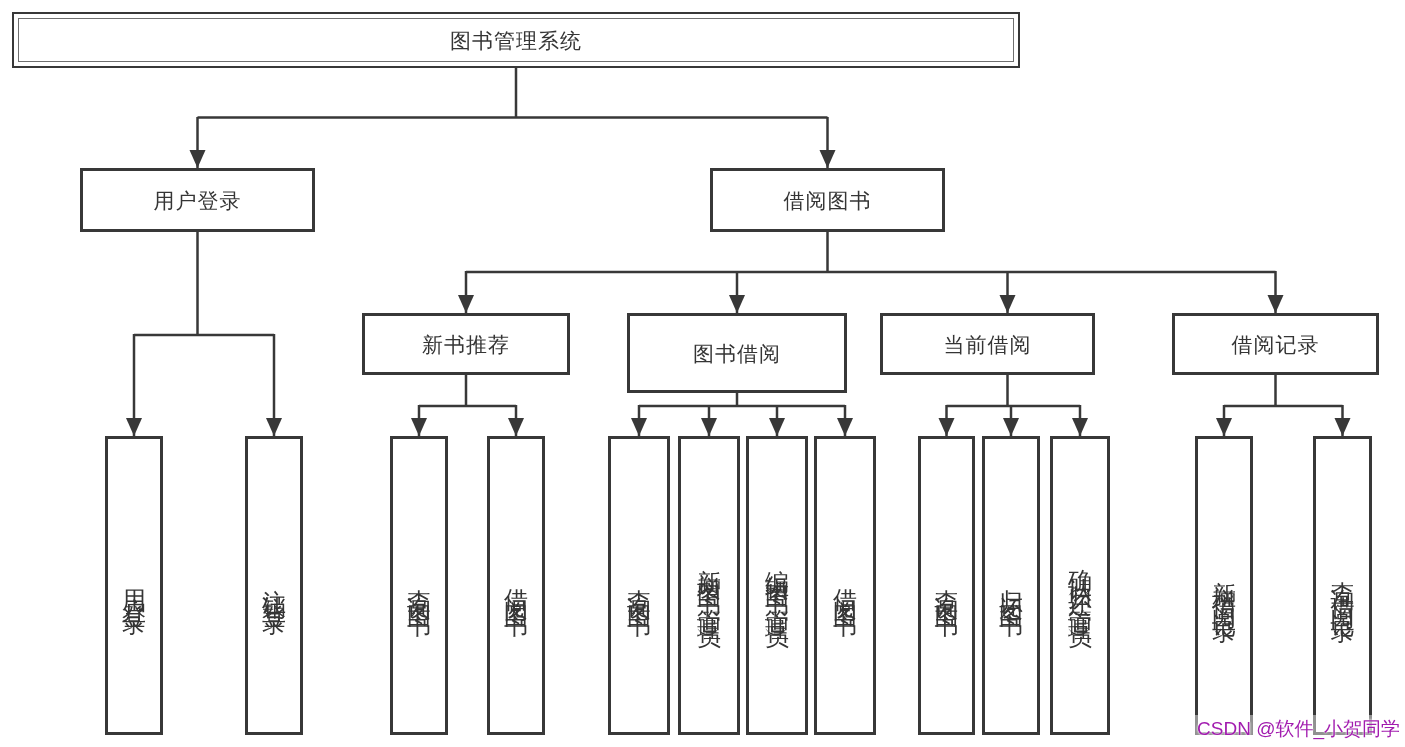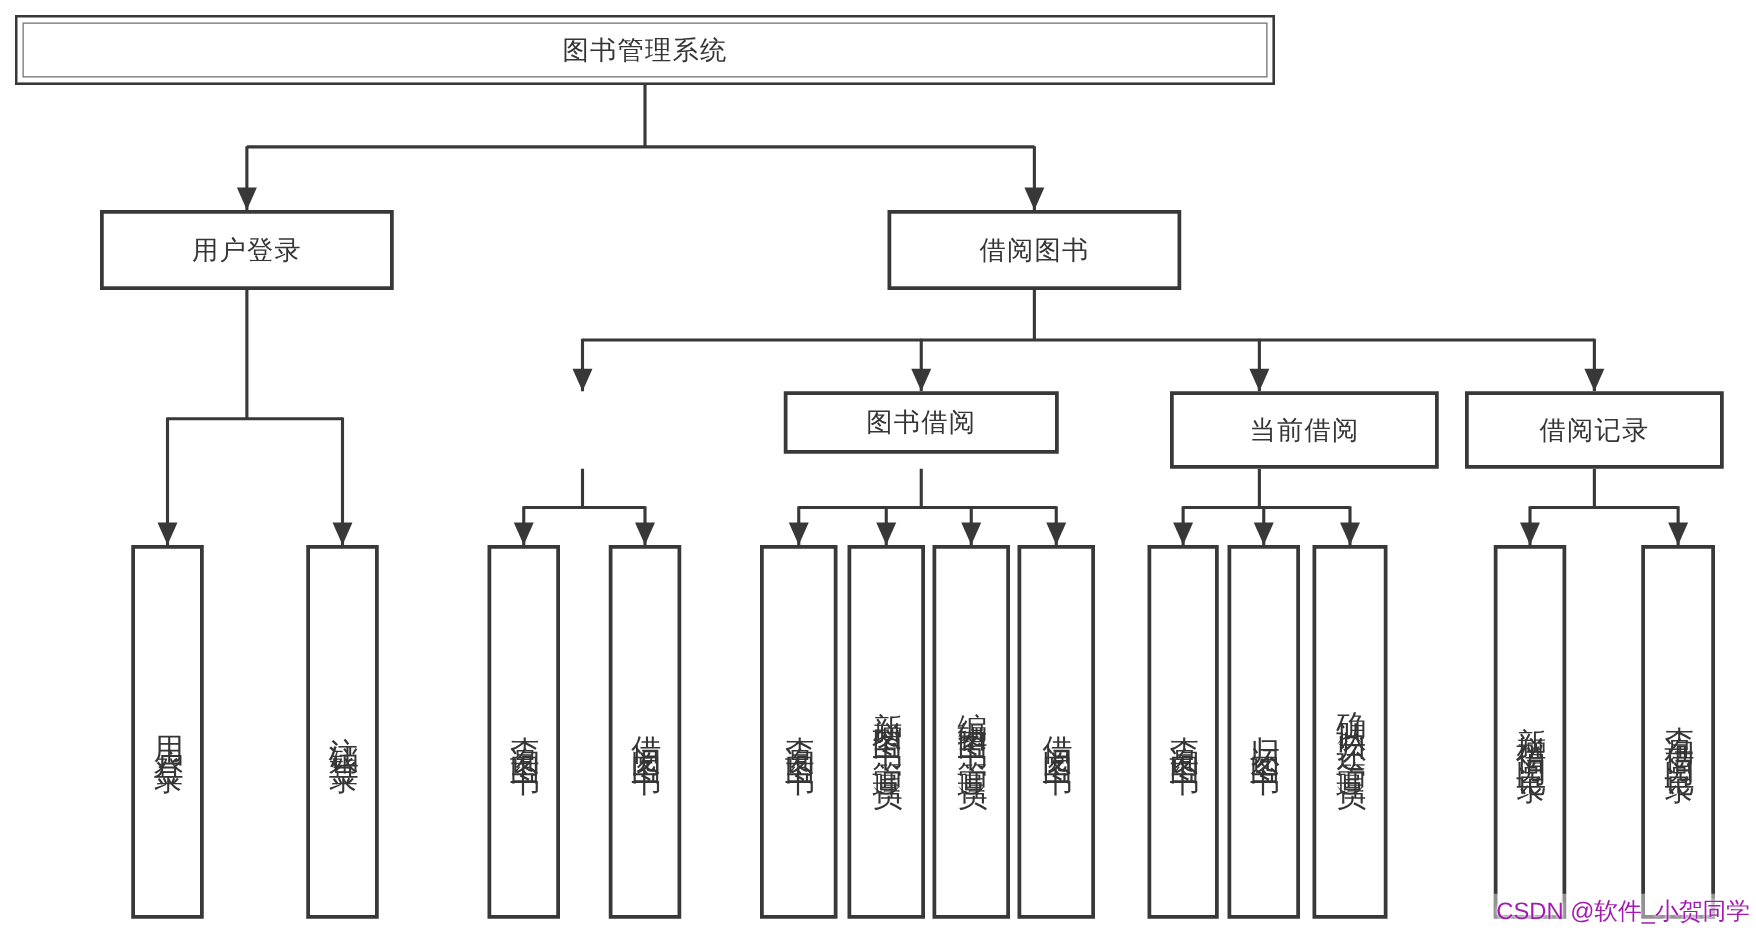--- a/index.html
+++ b/index.html
@@ -117,24 +117,27 @@
     <span class="lbl">图书管理系统</span>
   </div>
 
   <div class="node h" style="left:80px;top:168px;width:235px;height:64px">
     <span class="lbl">用户登录</span>
   </div>
   <div class="node h" style="left:710px;top:168px;width:235px;height:64px">
     <span class="lbl">借阅图书</span>
   </div>
 
-  <div class="node h" style="left:627px;top:313px;width:220px;height:50px">
+  <div class="node h" style="left:362px;top:313px;width:208px;height:62px">
+    <span class="lbl">新书推荐</span>
+  </div>
+  <div class="node h" style="left:627px;top:313px;width:220px;height:80px">
     <span class="lbl">图书借阅</span>
   </div>
-  <div class="node h" style="left:936px;top:313px;width:215px;height:62px">
+  <div class="node h" style="left:880px;top:313px;width:215px;height:62px">
     <span class="lbl">当前借阅</span>
   </div>
   <div class="node h" style="left:1172px;top:313px;width:207px;height:62px">
     <span class="lbl">借阅记录</span>
   </div>
 
   <div class="node v" style="left:105px;top:436px;width:58px;height:299px">
     <span class="lbl">用户登录</span>
   </div>
   <div class="node v" style="left:245px;top:436px;width:58px;height:299px">

